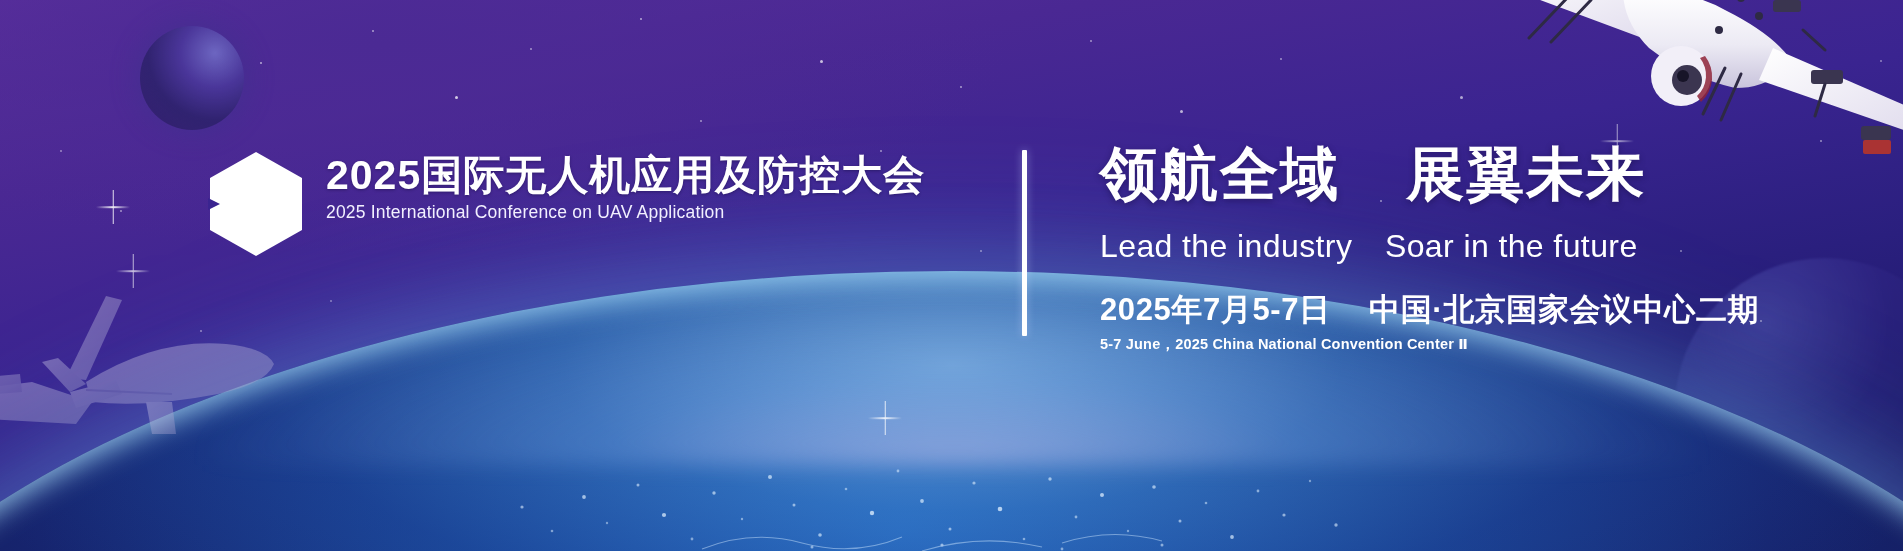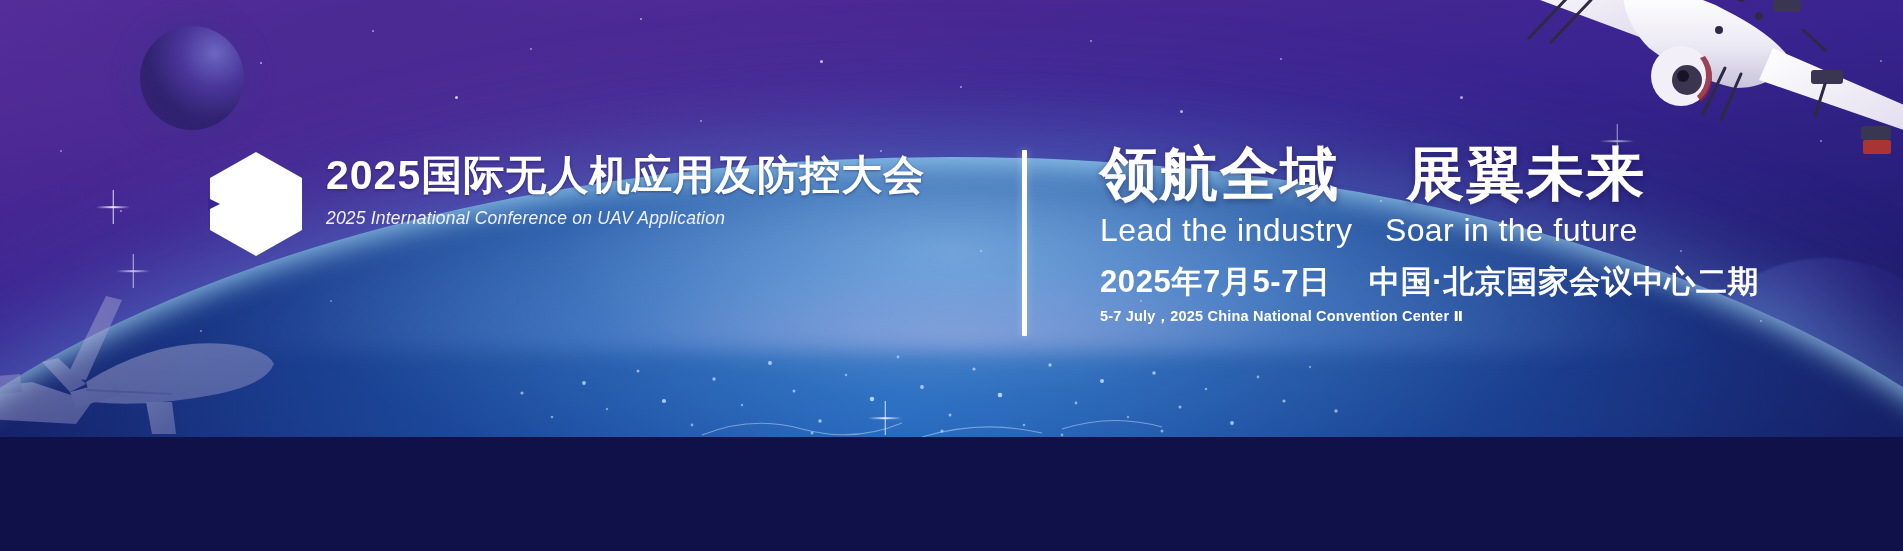--- a/index.html
+++ b/index.html
@@ -5,21 +5,21 @@
   * { margin:0; padding:0; box-sizing:border-box; }
   html,body { background:#11114a; }
   body {
     font-family:"Liberation Sans","DejaVu Sans",sans-serif;
     -webkit-font-smoothing:antialiased;
   }
 
   .banner{
     position:relative;
     width:1903px;
-    height:437px;
+    height:551px;
     overflow:hidden;
     background:
       radial-gradient(ellipse 1300px 520px at 52% 132%, #2f6fd0 0%, rgba(47,111,208,0) 58%),
       radial-gradient(ellipse 900px 300px at 20% 8%, #4b2a94 0%, rgba(75,42,148,0) 70%),
       linear-gradient(170deg, #5b2f9d 0%, #4a2893 22%, #3a2490 44%, #2a1f7e 64%, #1d1a6b 82%, #17175e 100%);
   }
 
   
   .layer{position:absolute;inset:0;pointer-events:none;}
 
@@ -98,21 +98,21 @@
   .cn-line{
     color:#ffffff;
     font-size:41px;
     line-height:50px;
     font-weight:700;
     letter-spacing:1px;
     white-space:nowrap;
     text-shadow:0 1px 3px rgba(20,10,60,.45);
   }
   .cn-line-2{ font-size:41px; letter-spacing:.5px; }
-  .en-lines{ margin-top:6px;font-style:italic; }
+  .en-lines{ margin-top:0; }
   .en-line{
     color:#f2f0ff;
     font-size:17.5px;
     line-height:24px;
     letter-spacing:.2px;
     white-space:nowrap;
     font-weight:400;
   }
 
   .divider{
@@ -131,26 +131,26 @@
     white-space:nowrap;
     text-shadow:0 2px 6px rgba(20,10,60,.45);
   }
   .slogan-cn .gap{ display:inline-block; width:30px; }
   .slogan-en{
     color:#ffffff;
     font-size:32px;
     line-height:40px;
     letter-spacing:.4px;
     white-space:nowrap;
-    margin-top:2px;
+    margin-top:18px;
     font-weight:400;
   }
   .slogan-en .gap{ display:inline-block; width:14px; }
 
-  .meta{ margin-top:12px; }
+  .meta{ margin-top:24px; }
   .meta-cn{
     color:#ffffff;
     font-size:31px;
     line-height:40px;
     font-weight:600;
     letter-spacing:.6px;
     white-space:nowrap;
   }
   .meta-cn .gap{ display:inline-block; width:20px; }
   .meta-en{
@@ -377,18 +377,18 @@
         <span class="gap"></span>
         <span>Soar in the future</span>
       </div>
 
       <div class="meta">
         <div class="meta-cn">
           <span>2025年7月5-7日</span>
           <span class="gap"></span>
           <span>中国·北京国家会议中心二期</span>
         </div>
-        <div class="meta-en">5-7 July，2025 China National Convention Center Ⅱ</div>
+        <div class="meta-en">5-7 June，2025 China National Convention Center Ⅱ</div>
       </div>
     </div>
 
   </div>
 </div>
 
 </body></html>

